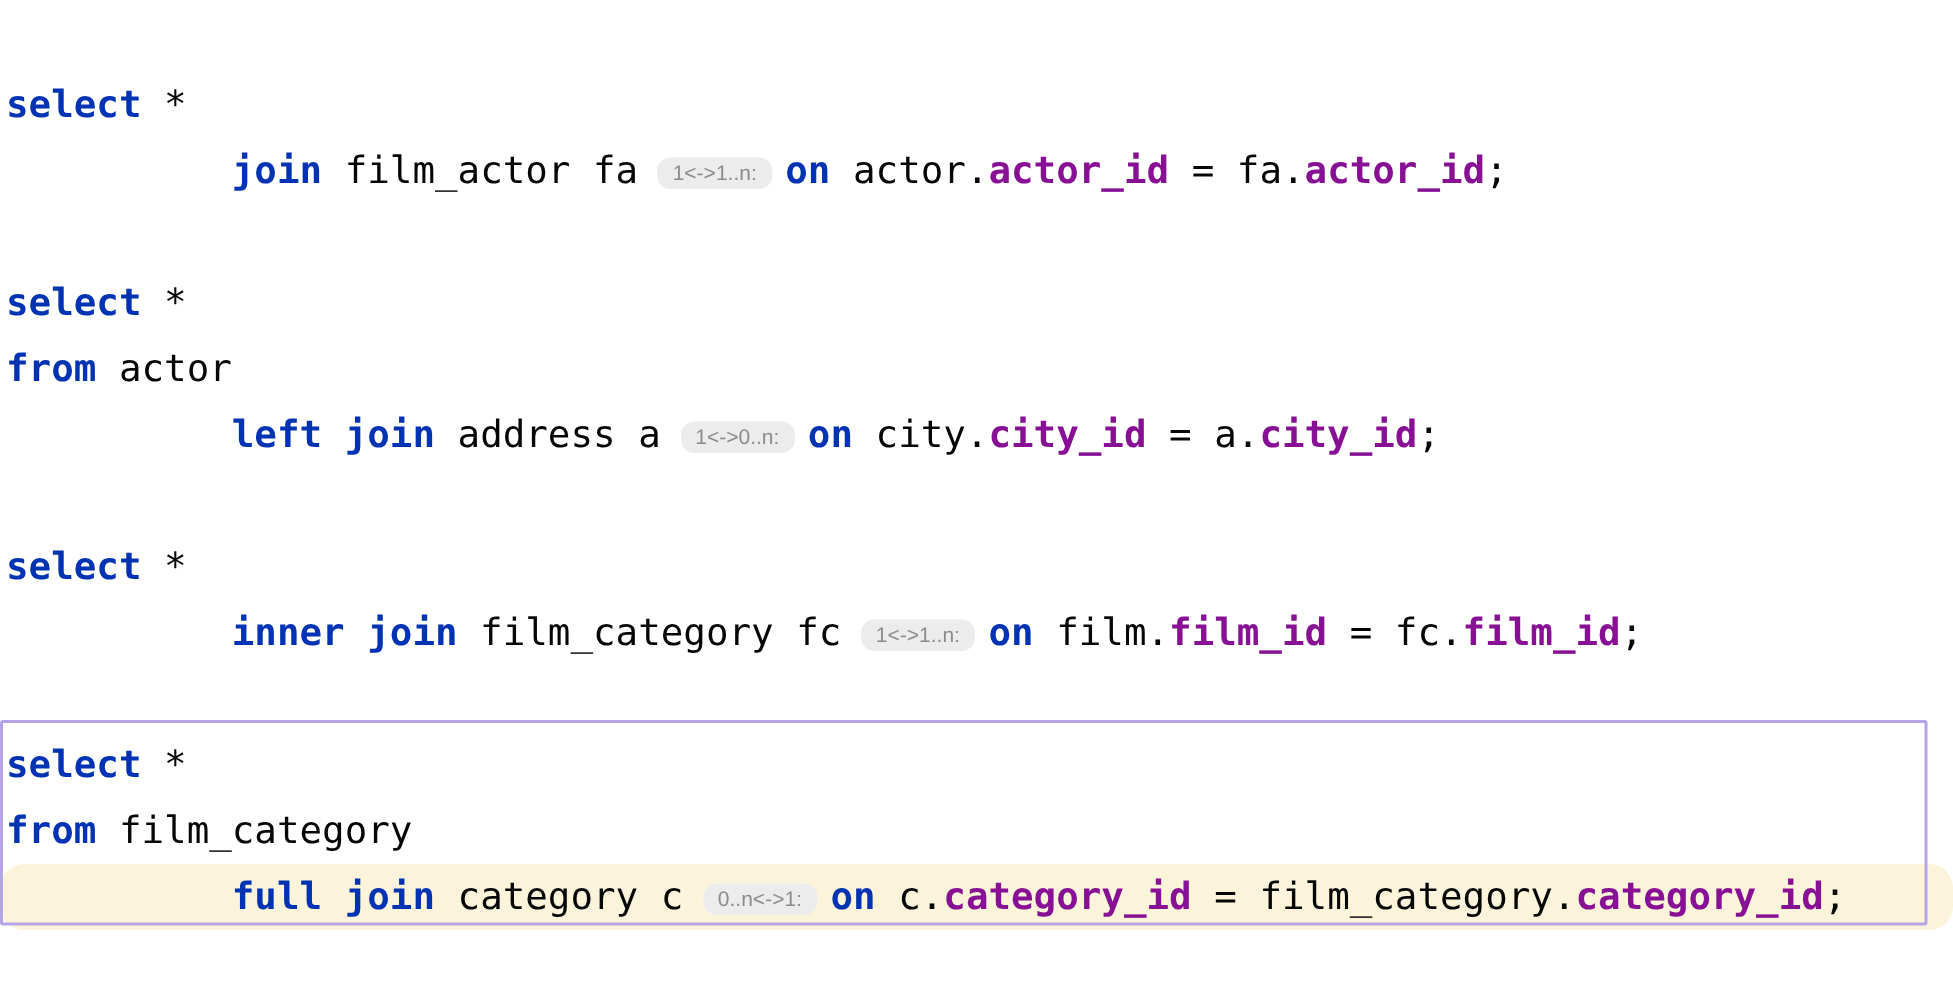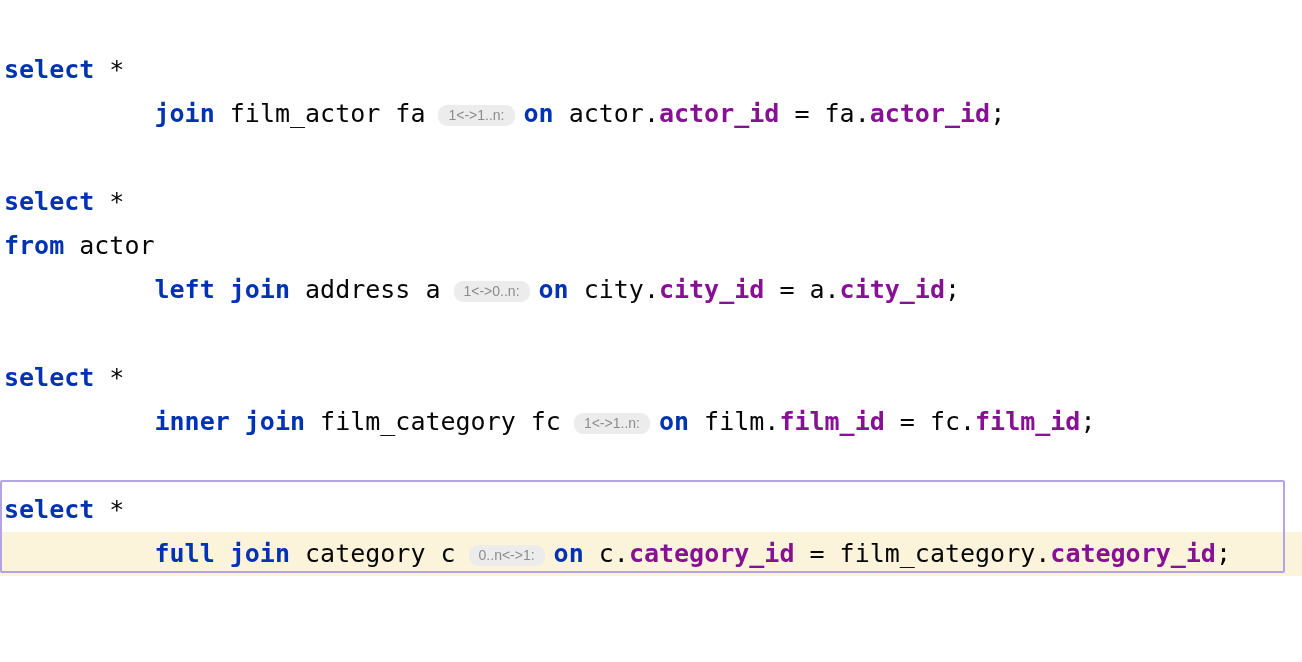--- a/index.html
+++ b/index.html
@@ -36,21 +36,21 @@
     font-size: 14px;
     font-weight: normal;
     color: var(--hint-text);
     background: var(--hint-bg);
     border-radius: 9px;
     padding: 2px 10px 3px 10px;
     margin: 0 9px 0 13px;
     vertical-align: 2px;
   }
 
-  .current-line { background: var(--caret-row); }
+  .current-line { background: var(--caret-row); border-radius: 16px; }
 
   .sel-border {
     position: absolute;
     left: 0;
     right: 17px;
     top: -8px;
     bottom: 3px;
     border: 2px solid var(--sel-border);
     border-radius: 2px;
     pointer-events: none;
@@ -72,16 +72,17 @@
       <div class="line"><span class="tok-plain">          </span><span class="tok-kw">left join</span><span class="tok-plain"> address a</span><span class="tok-hint">1&lt;-&gt;0..n:</span><span class="tok-kw">on</span><span class="tok-plain"> city.</span><span class="tok-col">city_id</span><span class="tok-plain"> = a.</span><span class="tok-col">city_id</span><span class="tok-plain">;</span></div>
     </div>
     <div class="gap"></div>
     <div class="stmt">
       <div class="line"><span class="tok-kw">select</span><span class="tok-plain"> *</span></div>
       <div class="line"><span class="tok-plain">          </span><span class="tok-kw">inner join</span><span class="tok-plain"> film_category fc</span><span class="tok-hint">1&lt;-&gt;1..n:</span><span class="tok-kw">on</span><span class="tok-plain"> film.</span><span class="tok-col">film_id</span><span class="tok-plain"> = fc.</span><span class="tok-col">film_id</span><span class="tok-plain">;</span></div>
     </div>
     <div class="gap"></div>
     <div class="stmt">
       <div class="line"><span class="tok-kw">select</span><span class="tok-plain"> *</span></div>
+      <div class="line"><span class="tok-kw">from</span><span class="tok-plain"> film_category</span></div>
       <div class="line current-line"><span class="tok-plain">          </span><span class="tok-kw">full join</span><span class="tok-plain"> category c</span><span class="tok-hint">0..n&lt;-&gt;1:</span><span class="tok-kw">on</span><span class="tok-plain"> c.</span><span class="tok-col">category_id</span><span class="tok-plain"> = film_category.</span><span class="tok-col">category_id</span><span class="tok-plain">;</span></div>
       <div class="sel-border"></div>
     </div>
   </div>
 
 </body></html>

